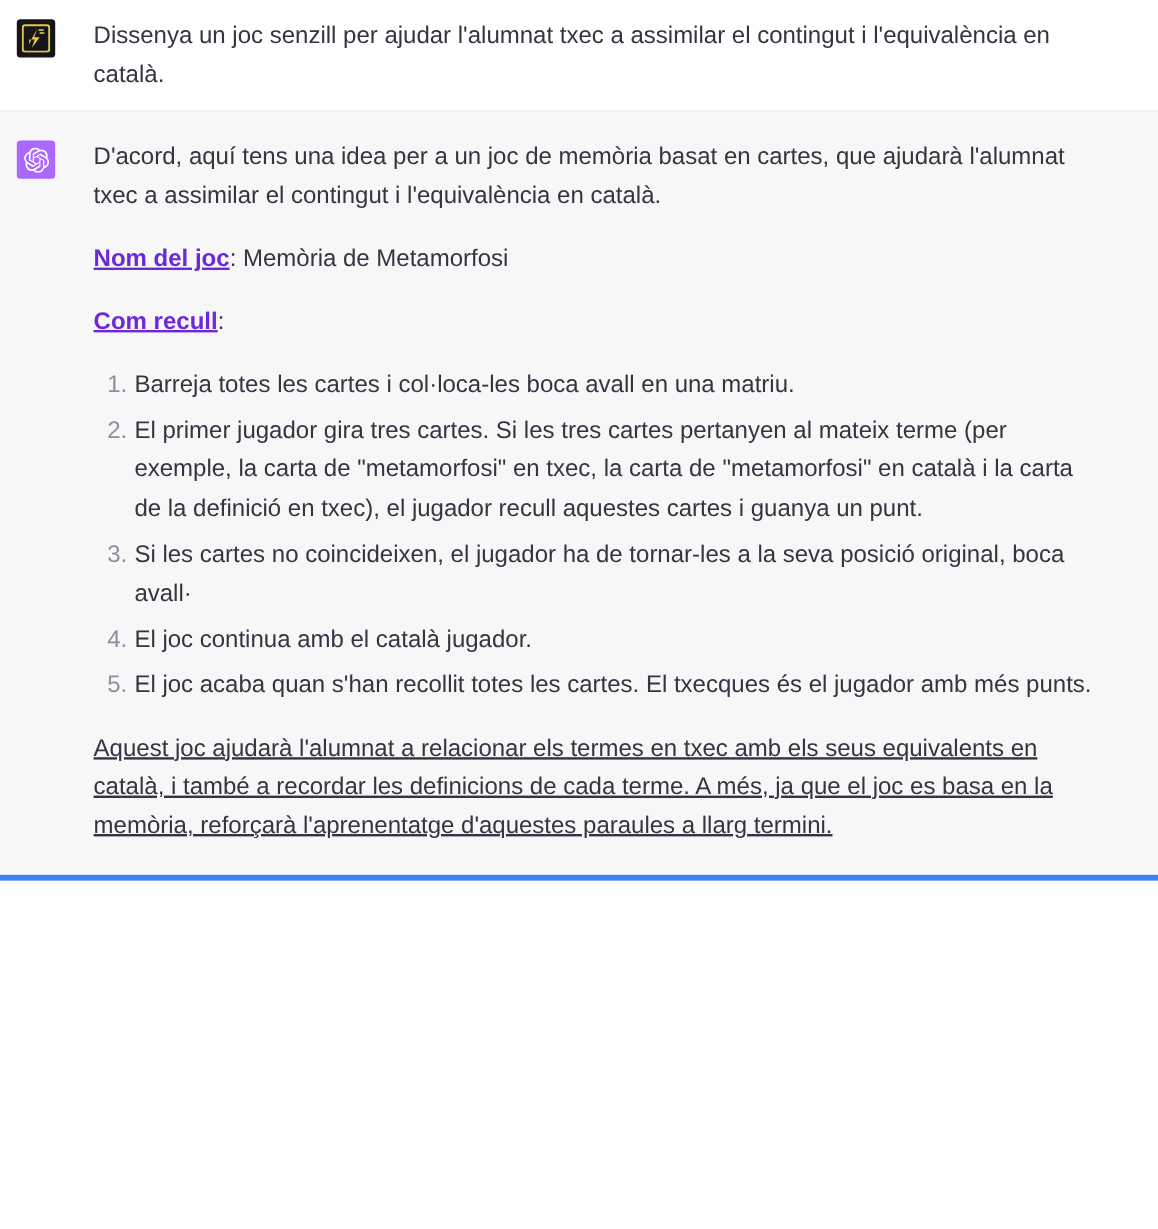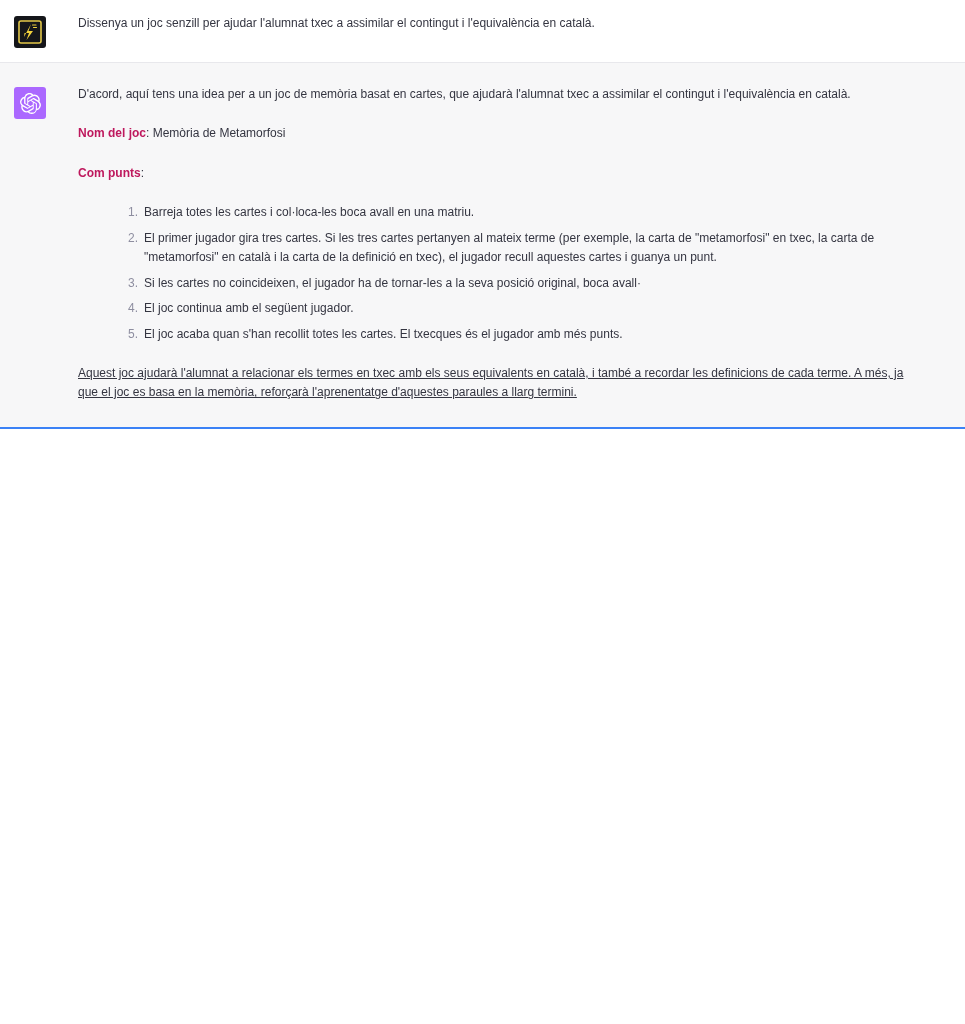--- a/index.html
+++ b/index.html
@@ -21,21 +21,21 @@
     align-items: flex-start;
     box-sizing: border-box;
     padding: 14px 20px 14px 14px;
   }
   .turn.user {
     background: #ffffff;
     border-bottom: 1px solid #e8e8ec;
   }
   .turn.assistant {
     background: #f7f7f8;
-    border-bottom: 2px solid #3b82f6;
+    border-bottom: 5px solid #3b82f6;
     padding-top: 22px;
     padding-bottom: 24px;
   }
   .avatar {
     width: 32px;
     height: 32px;
     min-width: 32px;
     border-radius: 3px;
     margin-right: 32px;
     margin-top: 2px;
@@ -46,50 +46,50 @@
   }
   .avatar.user {
     background: #15161a;
   }
   .avatar.assistant {
     background: #ab68ff;
     border-radius: 3px;
   }
   .msg {
     flex: 1;
-    font-size: 12px;
+    font-size: 20px;
     line-height: 1.62;
     color: #343541;
     max-width: 838px;
   }
   .msg p {
     margin: 0 0 20px 0;
   }
   .msg p:last-child {
     margin-bottom: 0;
   }
   .turn.user .msg p {
     margin: 0;
     line-height: 1.6;
   }
   .msg b {
     font-weight: 700;
-    color: #be185d;
+    color: #6d28d9;
+    text-decoration: underline;
   }
   ol.steps {
     margin: 0 0 20px 0;
     padding-left: 34px;
     counter-reset: step;
     list-style: none;
   }
   ol.steps > li {
     position: relative;
     margin-bottom: 6px;
     line-height: 1.62;
-    margin-left: 32px;
   }
   ol.steps > li:before {
     counter-increment: step;
     content: counter(step) ".";
     position: absolute;
     left: -30px;
     width: 24px;
     text-align: right;
     color: #8e8ea0;
   }
@@ -123,27 +123,27 @@
       </svg>
     </div>
     <div class="msg">
 
       <p>D'acord, aquí tens una idea per a un joc de memòria basat en cartes, que ajudarà l'alumnat txec a assimilar el contingut i l'equivalència en català.</p>
 
       <p><b>Nom del joc</b><span>: </span><span>Memòria de Metamorfosi</span></p>
 
 
 
-      <p><b>Com punts</b><span>:</span></p>
+      <p><b>Com recull</b><span>:</span></p>
 
       <ol class="steps">
         <li>Barreja totes les cartes i col·loca-les boca avall en una matriu.</li>
         <li>El primer jugador gira tres cartes. Si les tres cartes pertanyen al mateix terme (per exemple, la carta de "metamorfosi" en txec, la carta de "metamorfosi" en català i la carta de la definició en txec), el jugador recull aquestes cartes i guanya un punt.</li>
         <li>Si les cartes no coincideixen, el jugador ha de tornar-les a la seva posició original, boca avall·</li>
-        <li>El joc continua amb el següent jugador.</li>
+        <li>El joc continua amb el català jugador.</li>
         <li>El joc acaba quan s'han recollit totes les cartes. El txecques és el jugador amb més punts.</li>
       </ol>
 
       <p class="closing">Aquest joc ajudarà l'alumnat a relacionar els termes en txec amb els seus equivalents en català, i també a recordar les definicions de cada terme. A més, ja que el joc es basa en la memòria, reforçarà l'aprenentatge d'aquestes paraules a llarg termini.</p>
     </div>
   </div>
 
 </div>
 
 </body></html>

